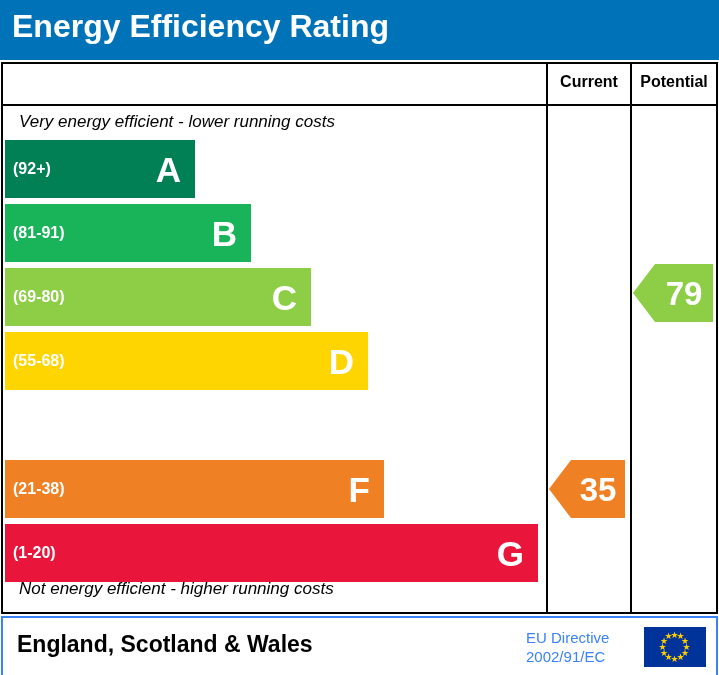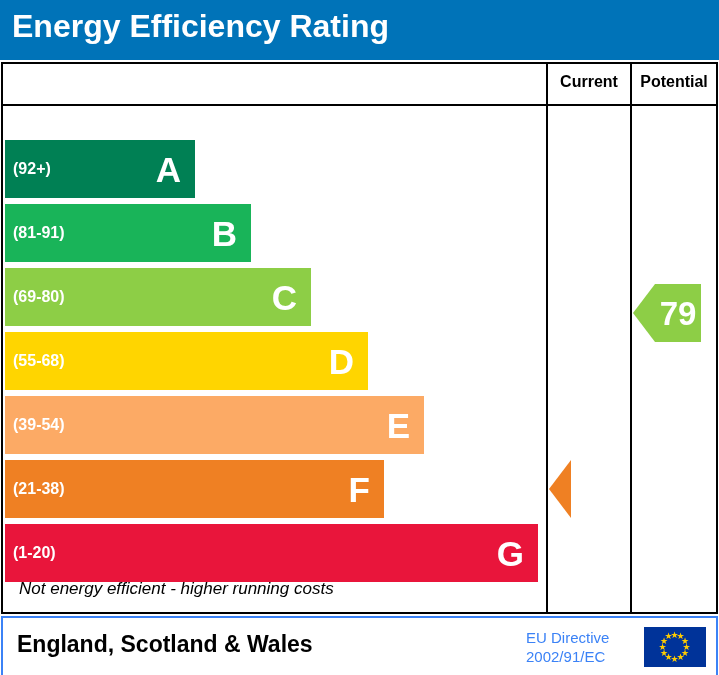--- a/index.html
+++ b/index.html
@@ -200,20 +200,21 @@
 
   <div class="frame">
 
     <div class="head-sep"></div>
     <div class="col-sep current"></div>
     <div class="col-sep potential"></div>
 
     <div class="head-label current">Current</div>
     <div class="head-label potential">Potential</div>
 
+    <div class="note top">Very energy efficient - lower running costs</div>
     <div class="note bottom">Not energy efficient - higher running costs</div>
 
     <div class="bar" id="band-0" style="top: 76px; width: 190px; background: rgb(0, 128, 84);">
       <span class="range">(92+)</span>
       <span class="letter">A</span>
     </div>
 
     <div class="bar" id="band-1" style="top: 140px; width: 246px; background: rgb(25, 180, 89);">
       <span class="range">(81-91)</span>
       <span class="letter">B</span>
@@ -222,40 +223,39 @@
     <div class="bar" id="band-2" style="top: 204px; width: 306px; background: rgb(141, 206, 70);">
       <span class="range">(69-80)</span>
       <span class="letter">C</span>
     </div>
 
     <div class="bar" id="band-3" style="top: 268px; width: 363px; background: rgb(255, 213, 0);">
       <span class="range">(55-68)</span>
       <span class="letter">D</span>
     </div>
 
-    <div class="bar" id="band-4" style="top: 332px; width: 419px; background: rgb(252, 170, 101);">
-      <span class="range">(39-54)</span>
-      <span class="letter">E</span>
-    </div>
 
     <div class="bar" id="band-5" style="top: 396px; width: 379px; background: rgb(239, 128, 35);">
       <span class="range">(21-38)</span>
       <span class="letter">F</span>
     </div>
 
     <div class="bar" id="band-6" style="top: 460px; width: 533px; background: rgb(233, 21, 59);">
       <span class="range">(1-20)</span>
       <span class="letter">G</span>
     </div>
 
     <div class="pointer" id="ptr-current" style="left:546px; top:396px; width:76px;">
       <span class="tri" style="border-right: 22px solid rgb(239, 128, 35);"></span>
-    </div>
-
-    <div class="pointer" id="ptr-potential" style="left:630px; top:220px; width:68px;border-radius:7px;">
+      <span class="body" style="left: 22px; background: rgb(239, 128, 35);">
+        <span class="val">35</span>
+      </span>
+    </div>
+
+    <div class="pointer" id="ptr-potential" style="left:630px; top:200px; width:80px;border-radius:7px;">
       <span class="tri" style="border-right: 22px solid rgb(141, 206, 70);"></span>
       <span class="body" style="left: 22px; background: rgb(141, 206, 70);">
         <span class="val">79</span>
       </span>
     </div>
 
   </div>
 
   <div class="footer">
     <div class="footer-text">England, Scotland &amp; Wales</div>

